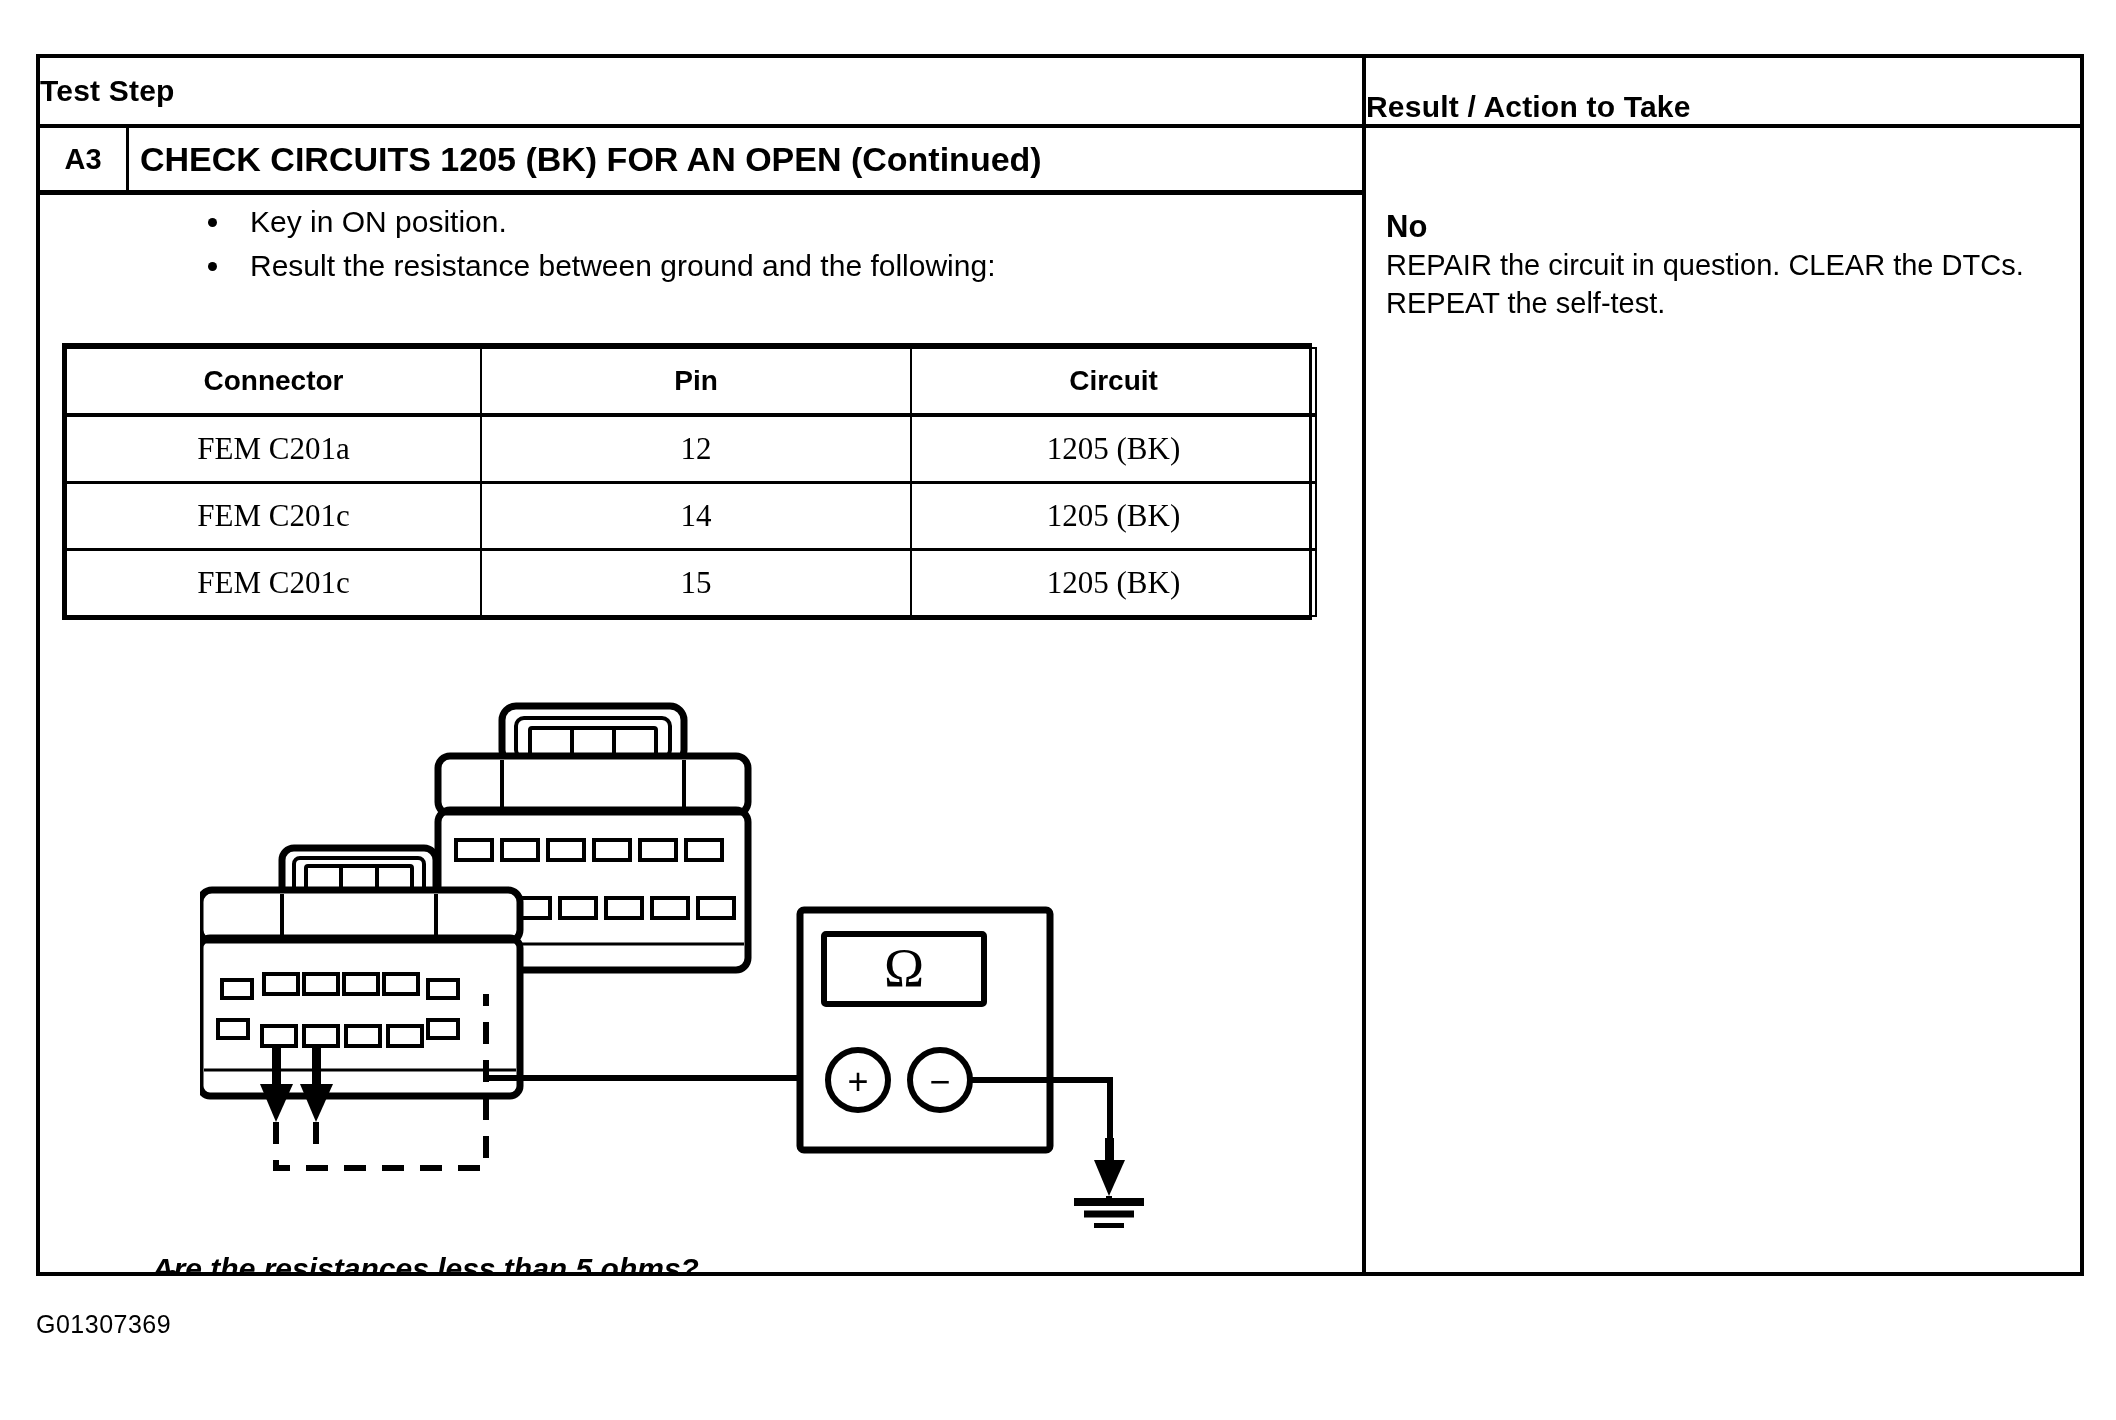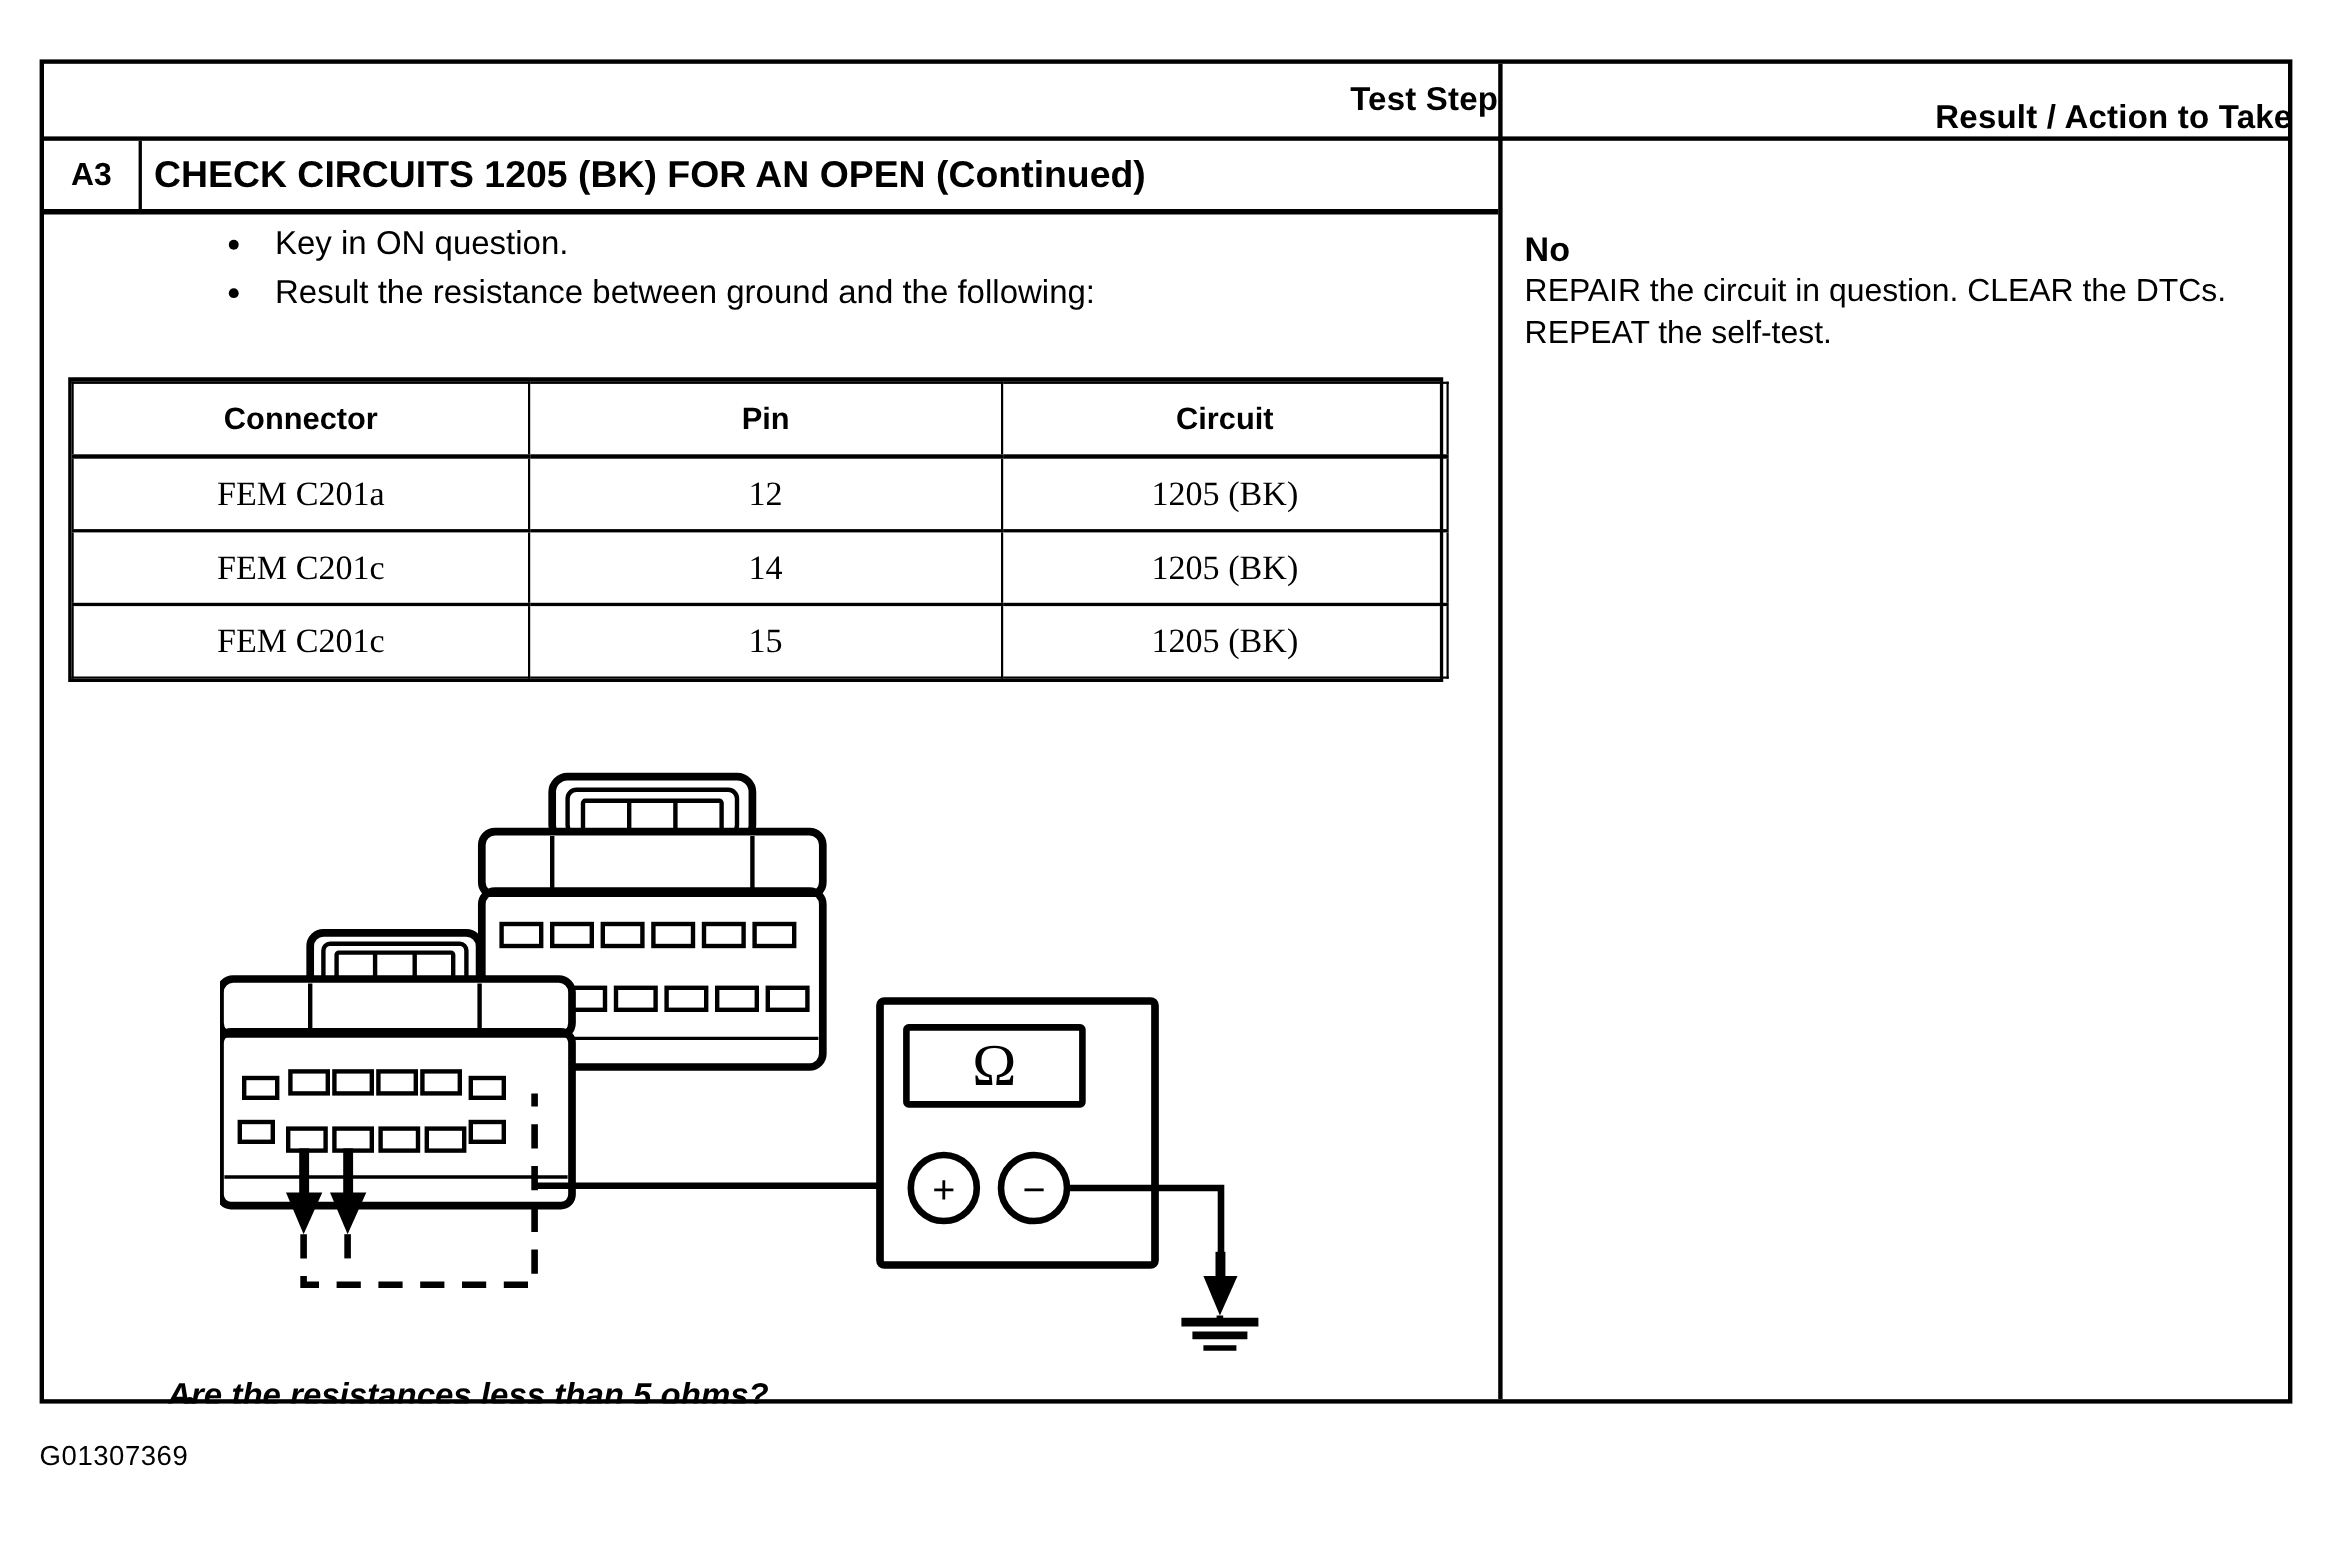--- a/index.html
+++ b/index.html
@@ -13,21 +13,21 @@
   
   .outer{
     position:absolute;left:36px;top:54px;width:2048px;height:1222px;
     border:4px solid #000;box-sizing:border-box;
   }
   .vdiv{position:absolute;top:0;left:1322px;width:4px;height:100%;background:#000;}
   .hdiv-head{position:absolute;left:0;top:66px;width:100%;height:4px;background:#000;}
   .hdiv-step2{position:absolute;left:0;top:132px;width:1322px;height:5px;background:#000;}
 
   .col-head{
-    position:absolute;top:0;height:82px;line-height:66px;text-align:right;
+    position:absolute;top:0;height:82px;line-height:66px;text-align:left;
     font-size:30px;font-weight:bold;letter-spacing:.2px;
   }
   .col-head.left{left:0;width:1322px;}
   .col-head.right{left:1326px;width:718px;margin-top:16px;}
 
   
   .step-row{position:absolute;left:0;top:70px;width:1322px;height:62px;}
   .step-id{
     position:absolute;left:0;top:0;width:86px;height:62px;line-height:62px;
     text-align:center;font-size:29px;font-weight:bold;
@@ -111,21 +111,21 @@
     <div class="step-row">
       <div class="step-id">A3</div>
       <div class="step-sep"></div>
       <div class="step-title">CHECK CIRCUITS 1205 (BK) FOR AN OPEN (Continued)</div>
     </div>
     <div class="hdiv-step2"></div>
 
     <div class="bullets">
       <div class="bullet">
         <span class="dot"></span>
-        <span>Key in ON question.</span>
+        <span>Key in ON position.</span>
       </div>
       <div class="bullet">
         <span class="dot"></span>
         <span>Result the resistance between ground and the following:</span>
       </div>
     </div>
 
     <div class="inner">
       <table class="dt">
         <colgroup>

